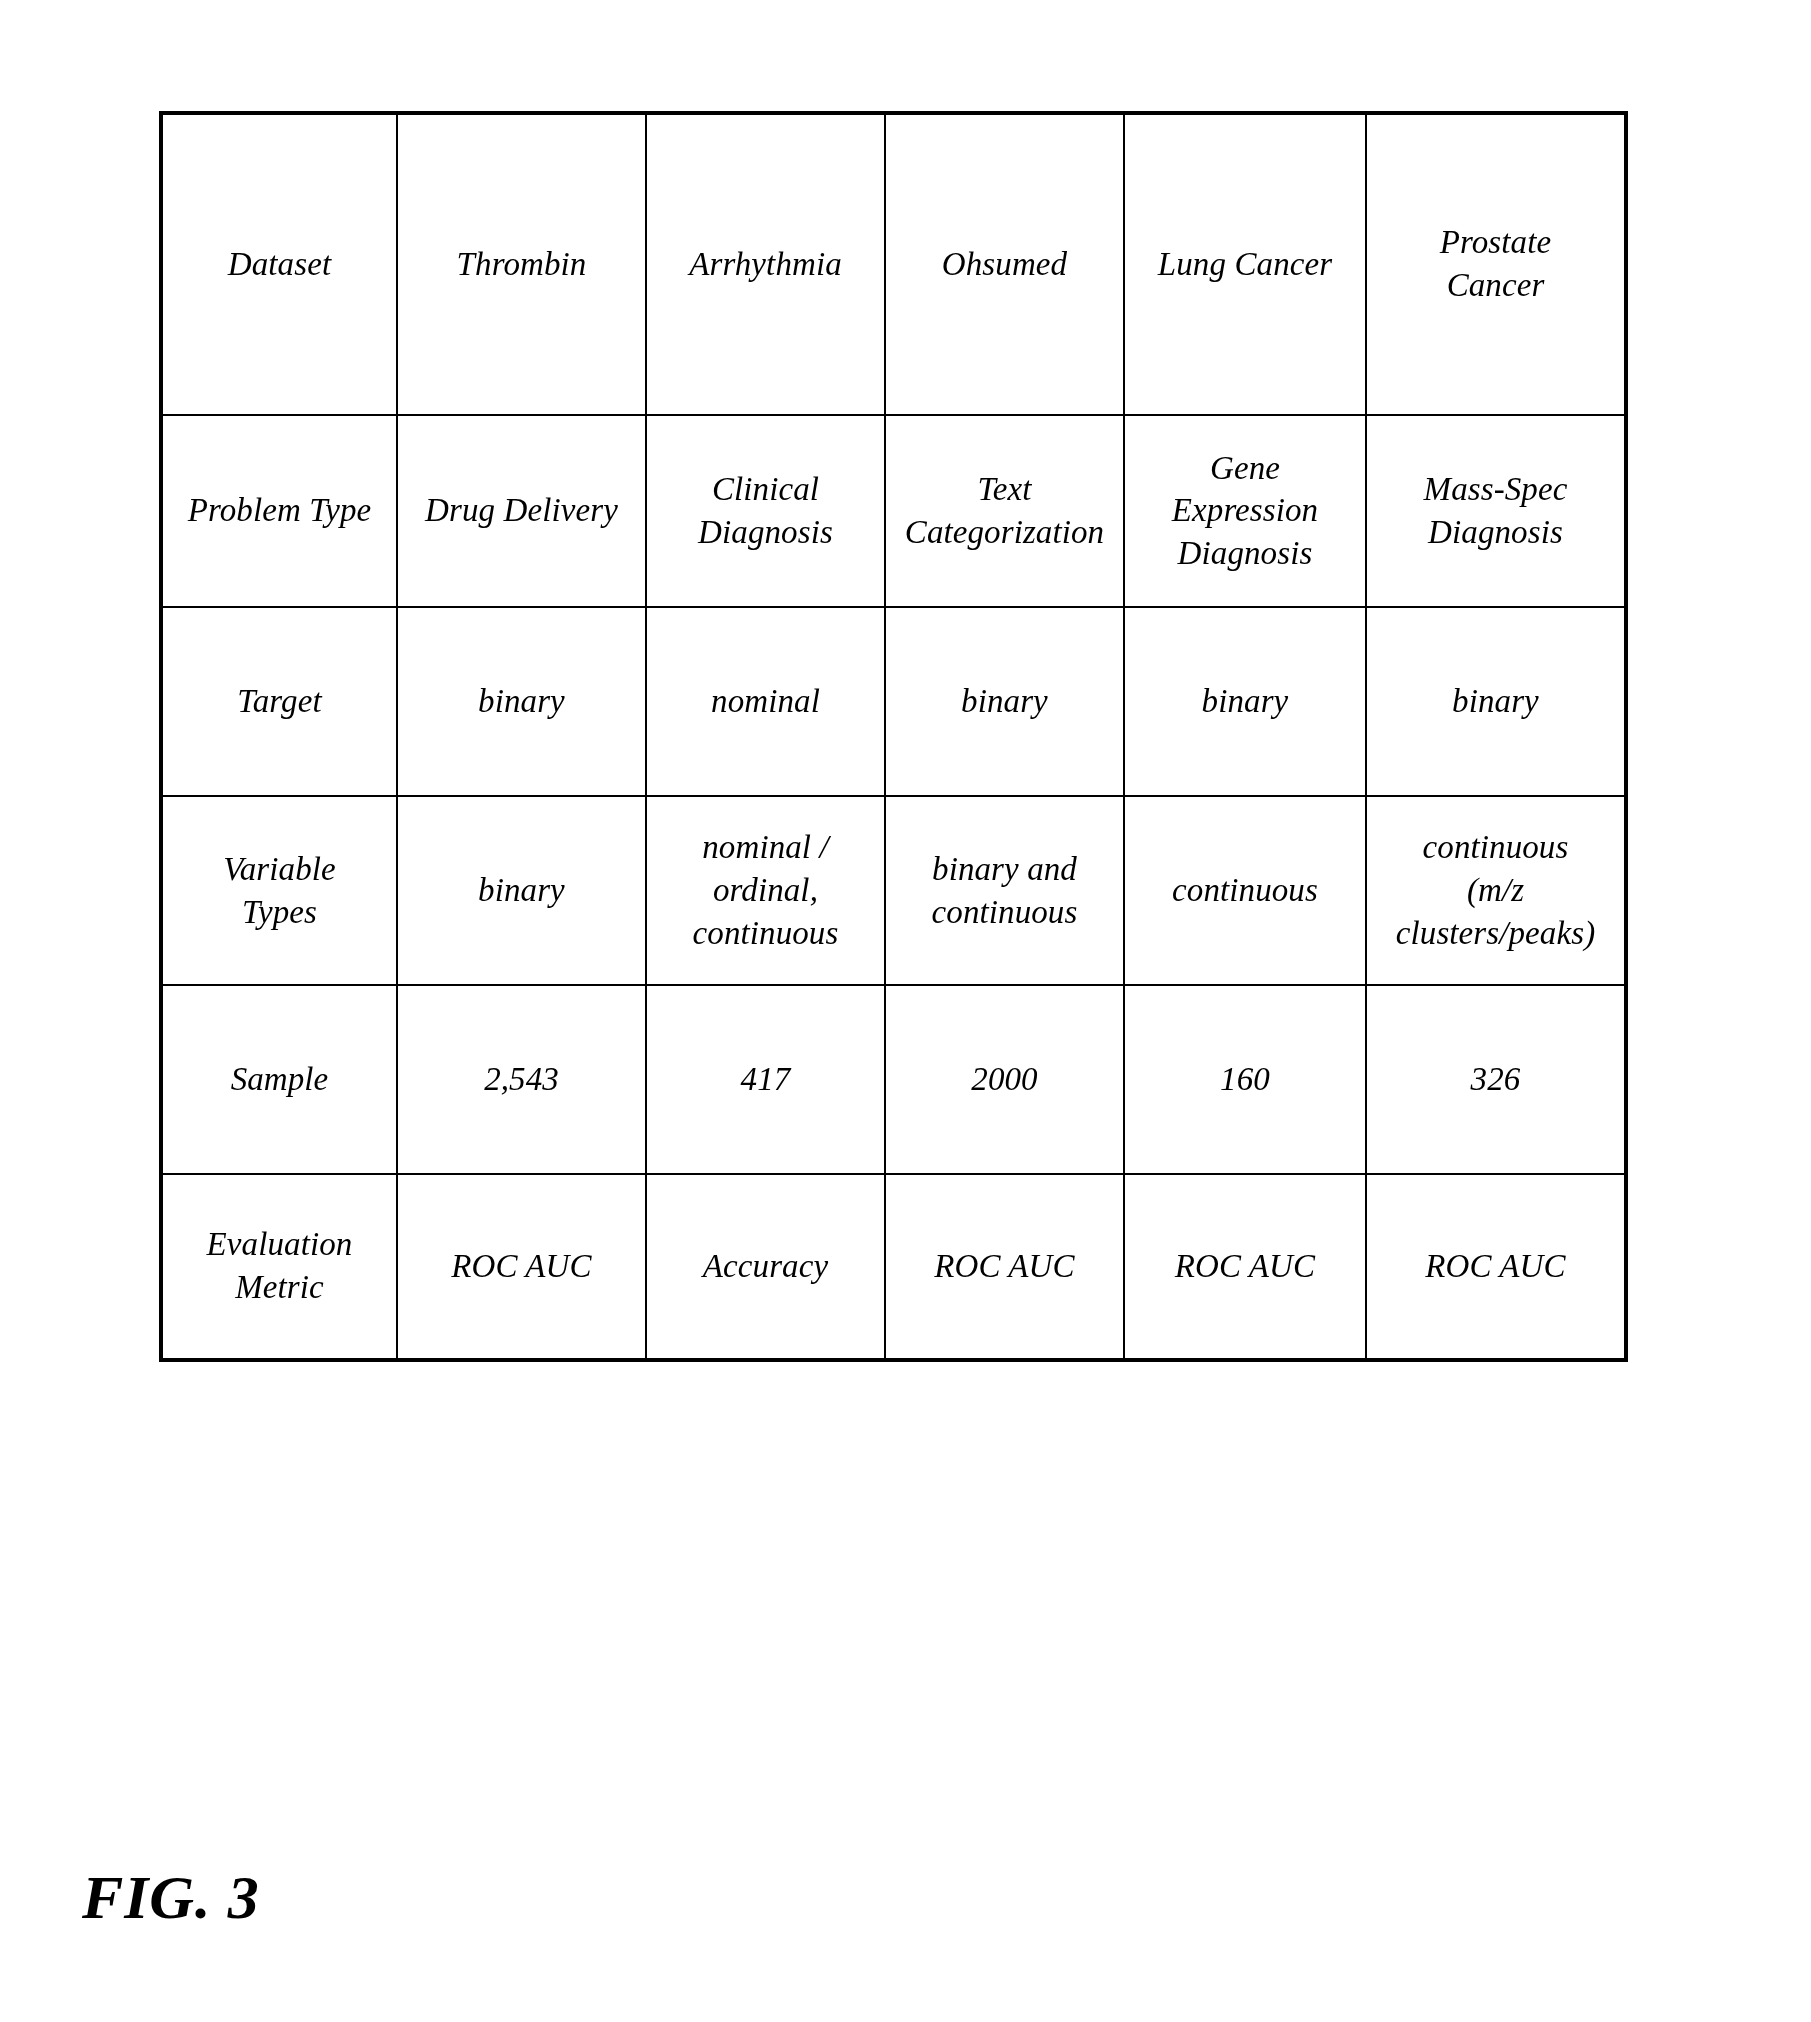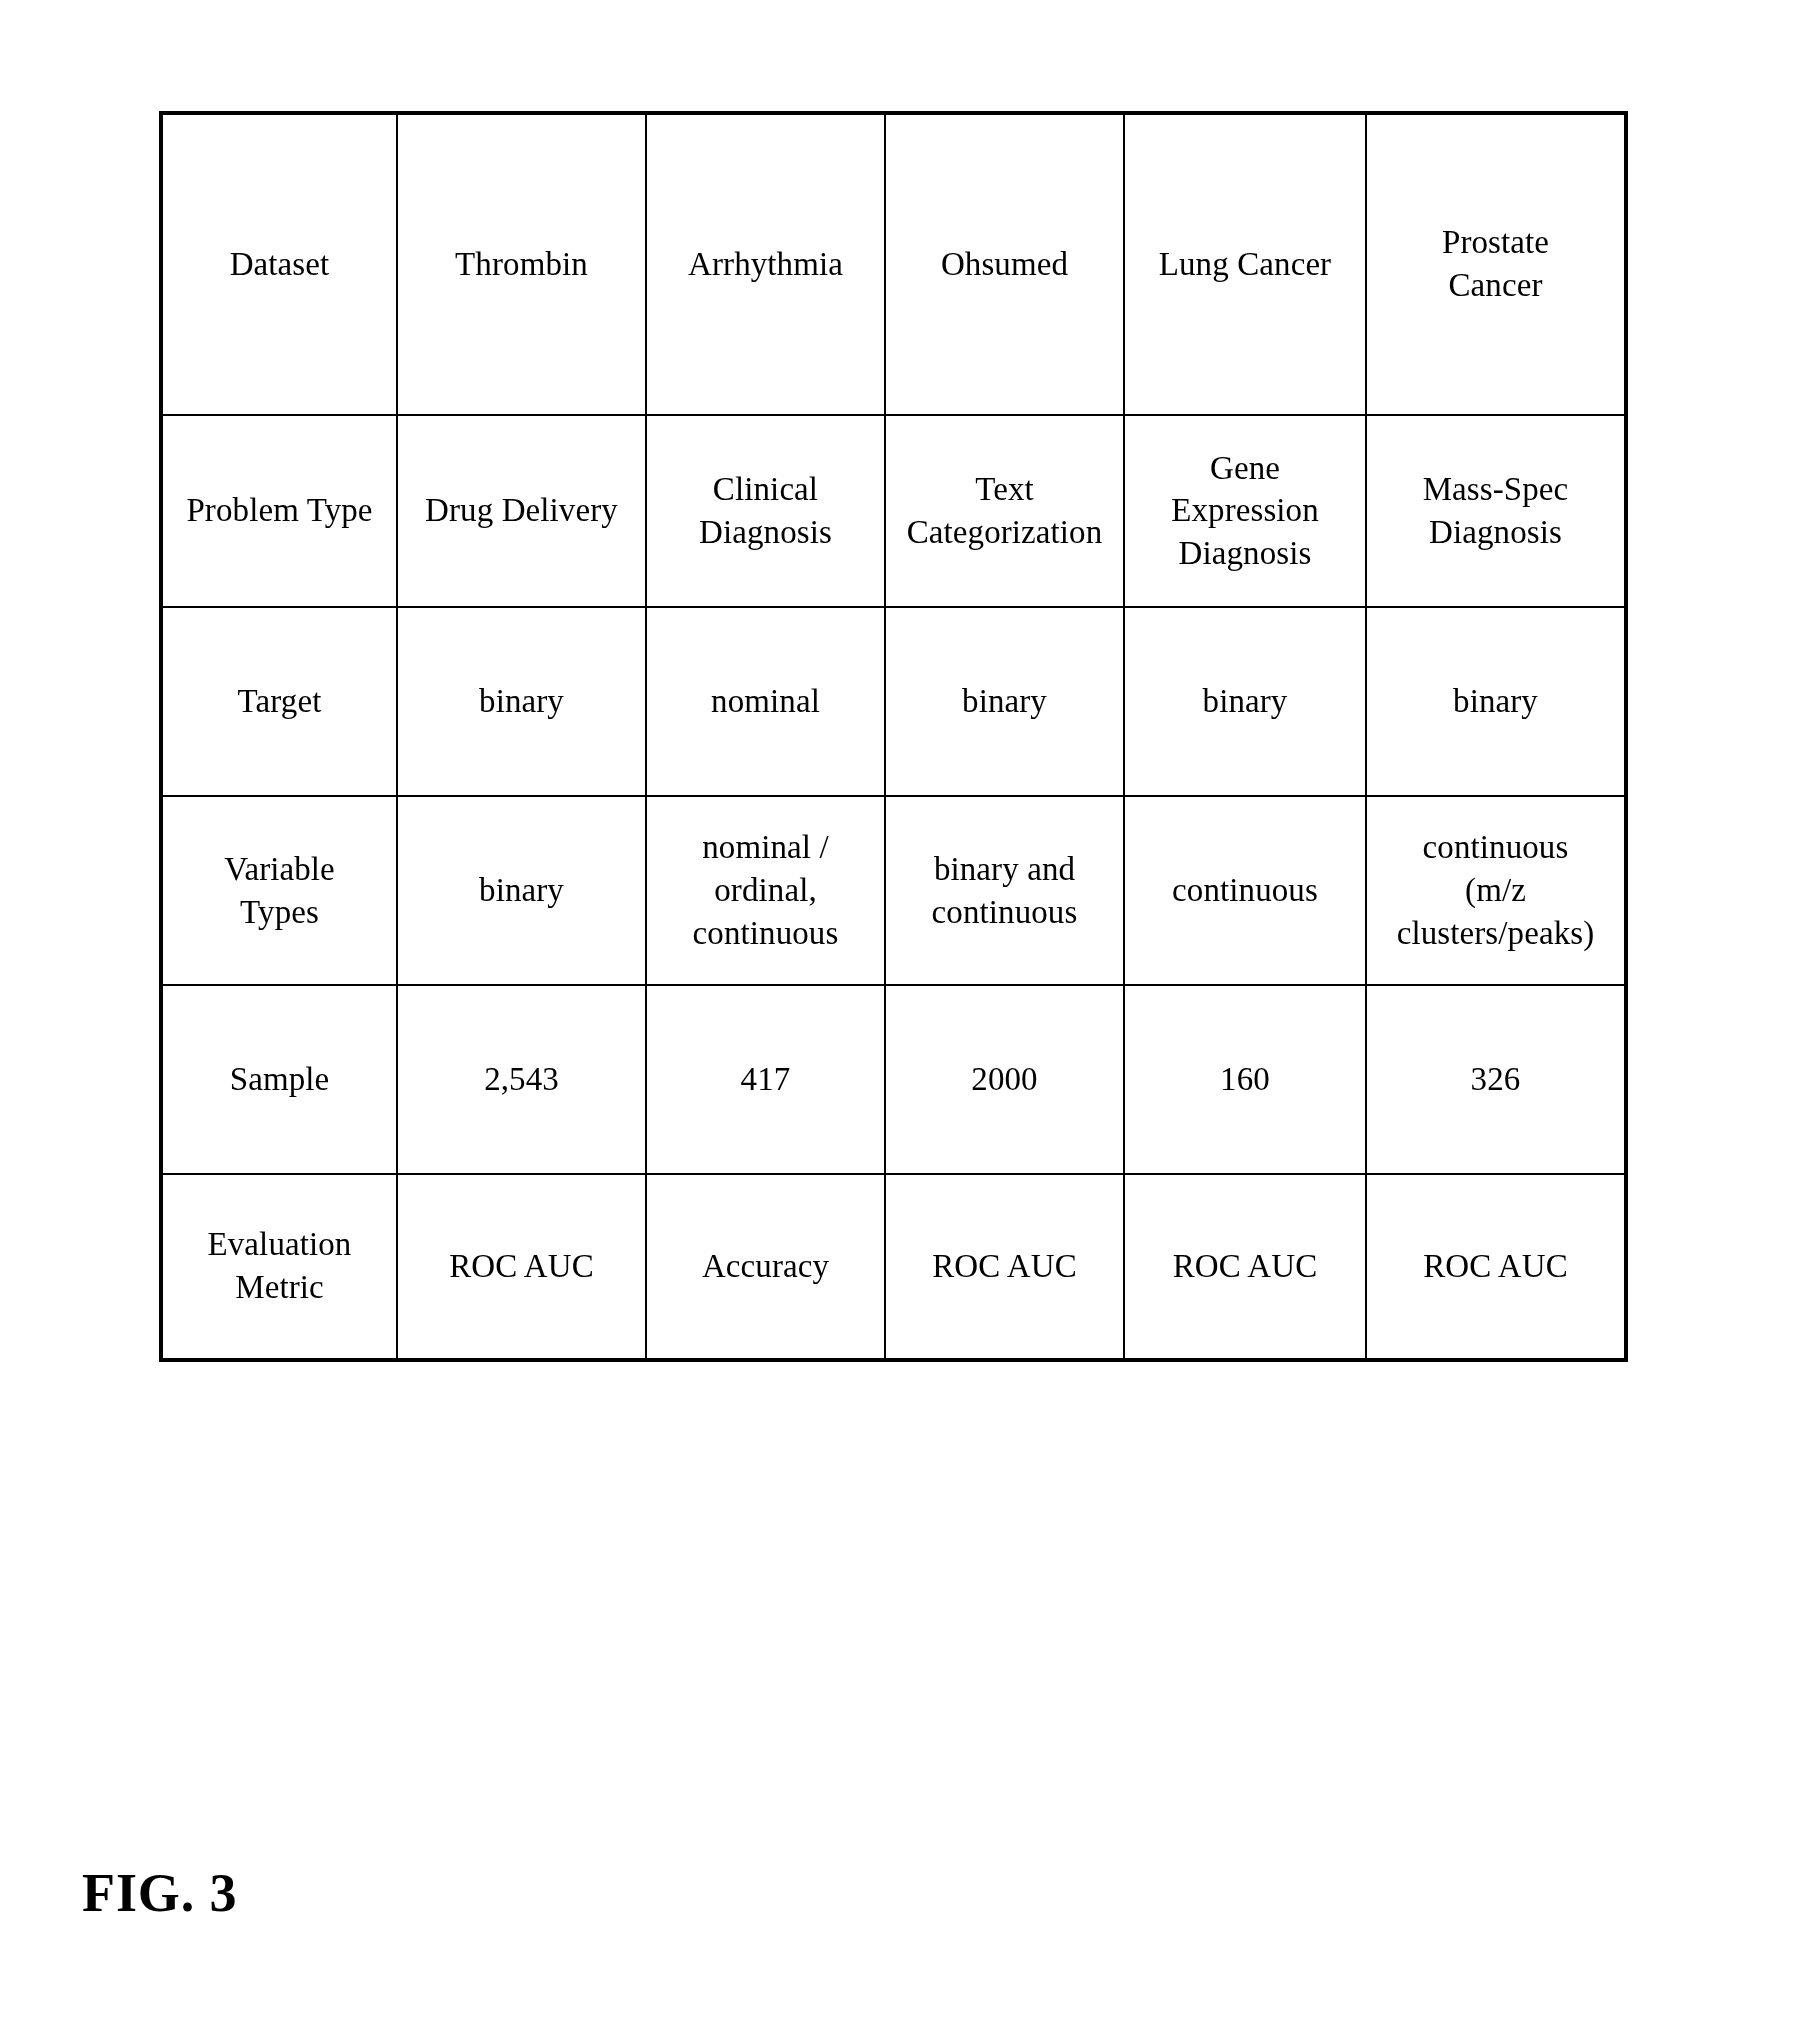--- a/index.html
+++ b/index.html
@@ -16,20 +16,21 @@
     position: relative;
     overflow: hidden;
   }
 
   #figure-sheet {
     position: absolute;
     left: 0;
     top: 0;
     width: 1812px;
     height: 1840px;
+    font-style: italic;
   }
 
   #dataset-table {
     position: absolute;
     left: 159px;
     top: 111px;
     width: 1465px;
     border-collapse: collapse;
     table-layout: fixed;
     background: #ffffff;
@@ -80,21 +81,21 @@
 
   
   tr[data-name="table-header-row"] td {
     vertical-align: middle;
   }
 
   #figure-caption {
     position: absolute;
     left: 82px;
     top: 1862px;
-    font-size: 54px;
+    font-size: 62px;
     font-weight: bold;
     letter-spacing: 0.9px;
     font-family: "Liberation Serif", "DejaVu Serif", serif;
     white-space: nowrap;
   }
 
   .cell-multiline {
     white-space: pre-line;
   }
 </style>

